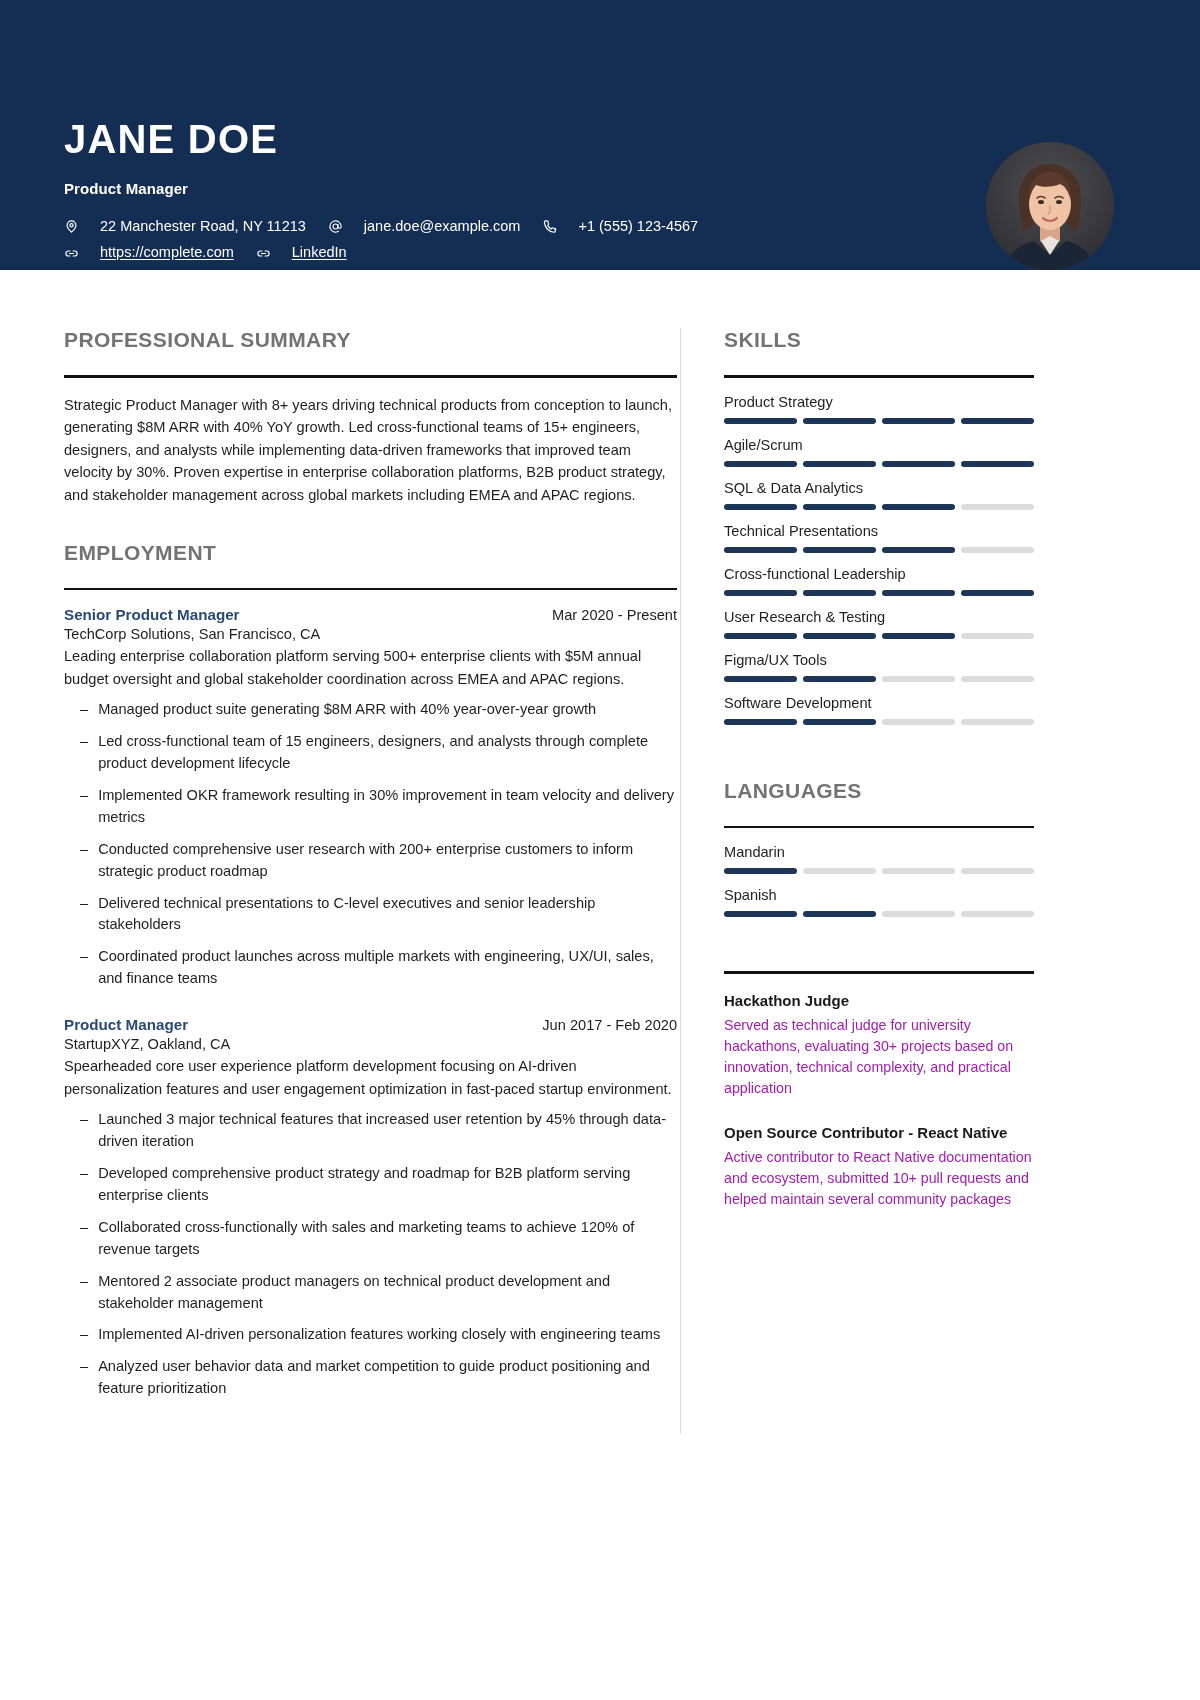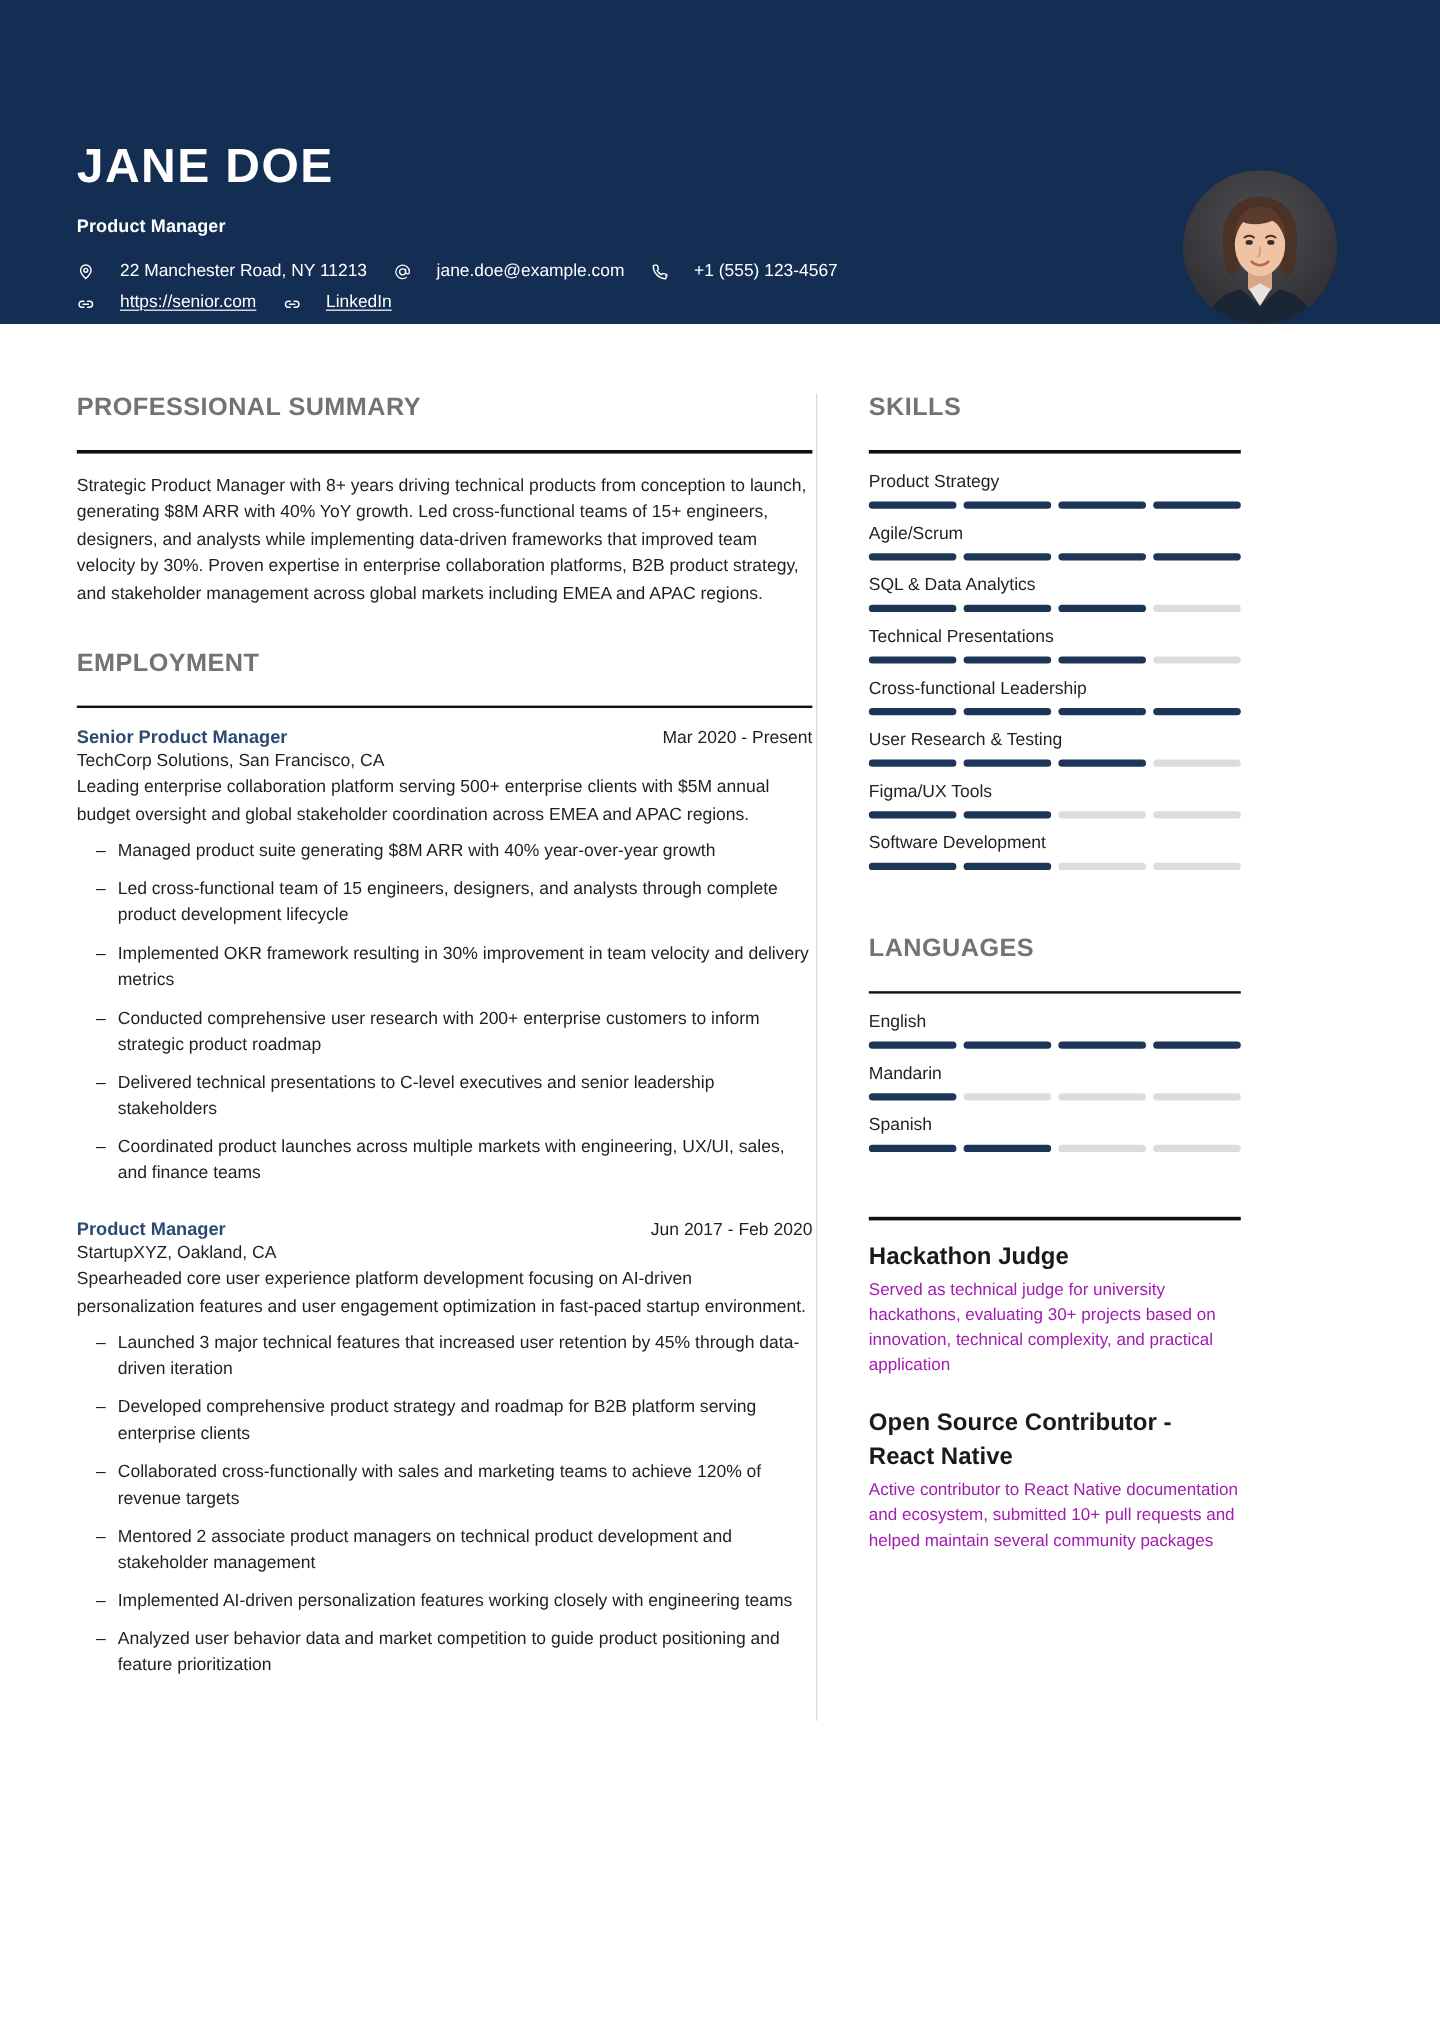--- a/index.html
+++ b/index.html
@@ -228,21 +228,21 @@
     height: 6px;
     border-radius: 3px;
     background: #dcdcdc;
   }
   .seg.on { background: #1d3557; }
 
   
   .activity { margin-bottom: 22px; }
 
   .activity-title {
-    font-size: 20px;
+    font-size: 15px;
     font-weight: bold;
     color: #1a1a1a;
     line-height: 1.4;
     margin-bottom: 4px;
     width: 310px;
   }
 
   .activity-desc {
     font-size: 14.2px;
     line-height: 1.5;
@@ -297,21 +297,21 @@
 
         <div class="contact-row">
           <div class="contact-item">
             <span class="ico">
               <svg width="15" height="15" viewBox="0 0 24 24" fill="none" stroke="#ffffff" stroke-width="1.9" stroke-linecap="round">
                 <path d="M9.5 8H7a4 4 0 0 0 0 8h2.5"></path>
                 <path d="M14.5 8H17a4 4 0 0 1 0 8h-2.5"></path>
                 <path d="M8.5 12h7"></path>
               </svg>
             </span>
-            <span class="contact-link">https://senior.com</span>
+            <span class="contact-link">https://complete.com</span>
           </div>
 
           <div class="contact-item">
             <span class="ico">
               <svg width="15" height="15" viewBox="0 0 24 24" fill="none" stroke="#ffffff" stroke-width="1.9" stroke-linecap="round">
                 <path d="M9.5 8H7a4 4 0 0 0 0 8h2.5"></path>
                 <path d="M14.5 8H17a4 4 0 0 1 0 8h-2.5"></path>
                 <path d="M8.5 12h7"></path>
               </svg>
             </span>
@@ -520,29 +520,20 @@
           </div>
       </div>
 
       <div class="side-gap"></div>
 
       <div class="section">
         <div class="section-title">LANGUAGES</div>
         <div class="section-rule side-rule-w"></div>
         <div id="languages-container">
             <div class="rated-item">
-              <div class="rated-label">English</div>
-              <div class="rating-bar">
-                <div class="seg on"></div>
-                <div class="seg on"></div>
-                <div class="seg on"></div>
-                <div class="seg on"></div>
-              </div>
-            </div>
-            <div class="rated-item">
               <div class="rated-label">Mandarin</div>
               <div class="rating-bar">
                 <div class="seg on"></div>
                 <div class="seg"></div>
                 <div class="seg"></div>
                 <div class="seg"></div>
               </div>
             </div>
             <div class="rated-item">
               <div class="rated-label">Spanish</div>

